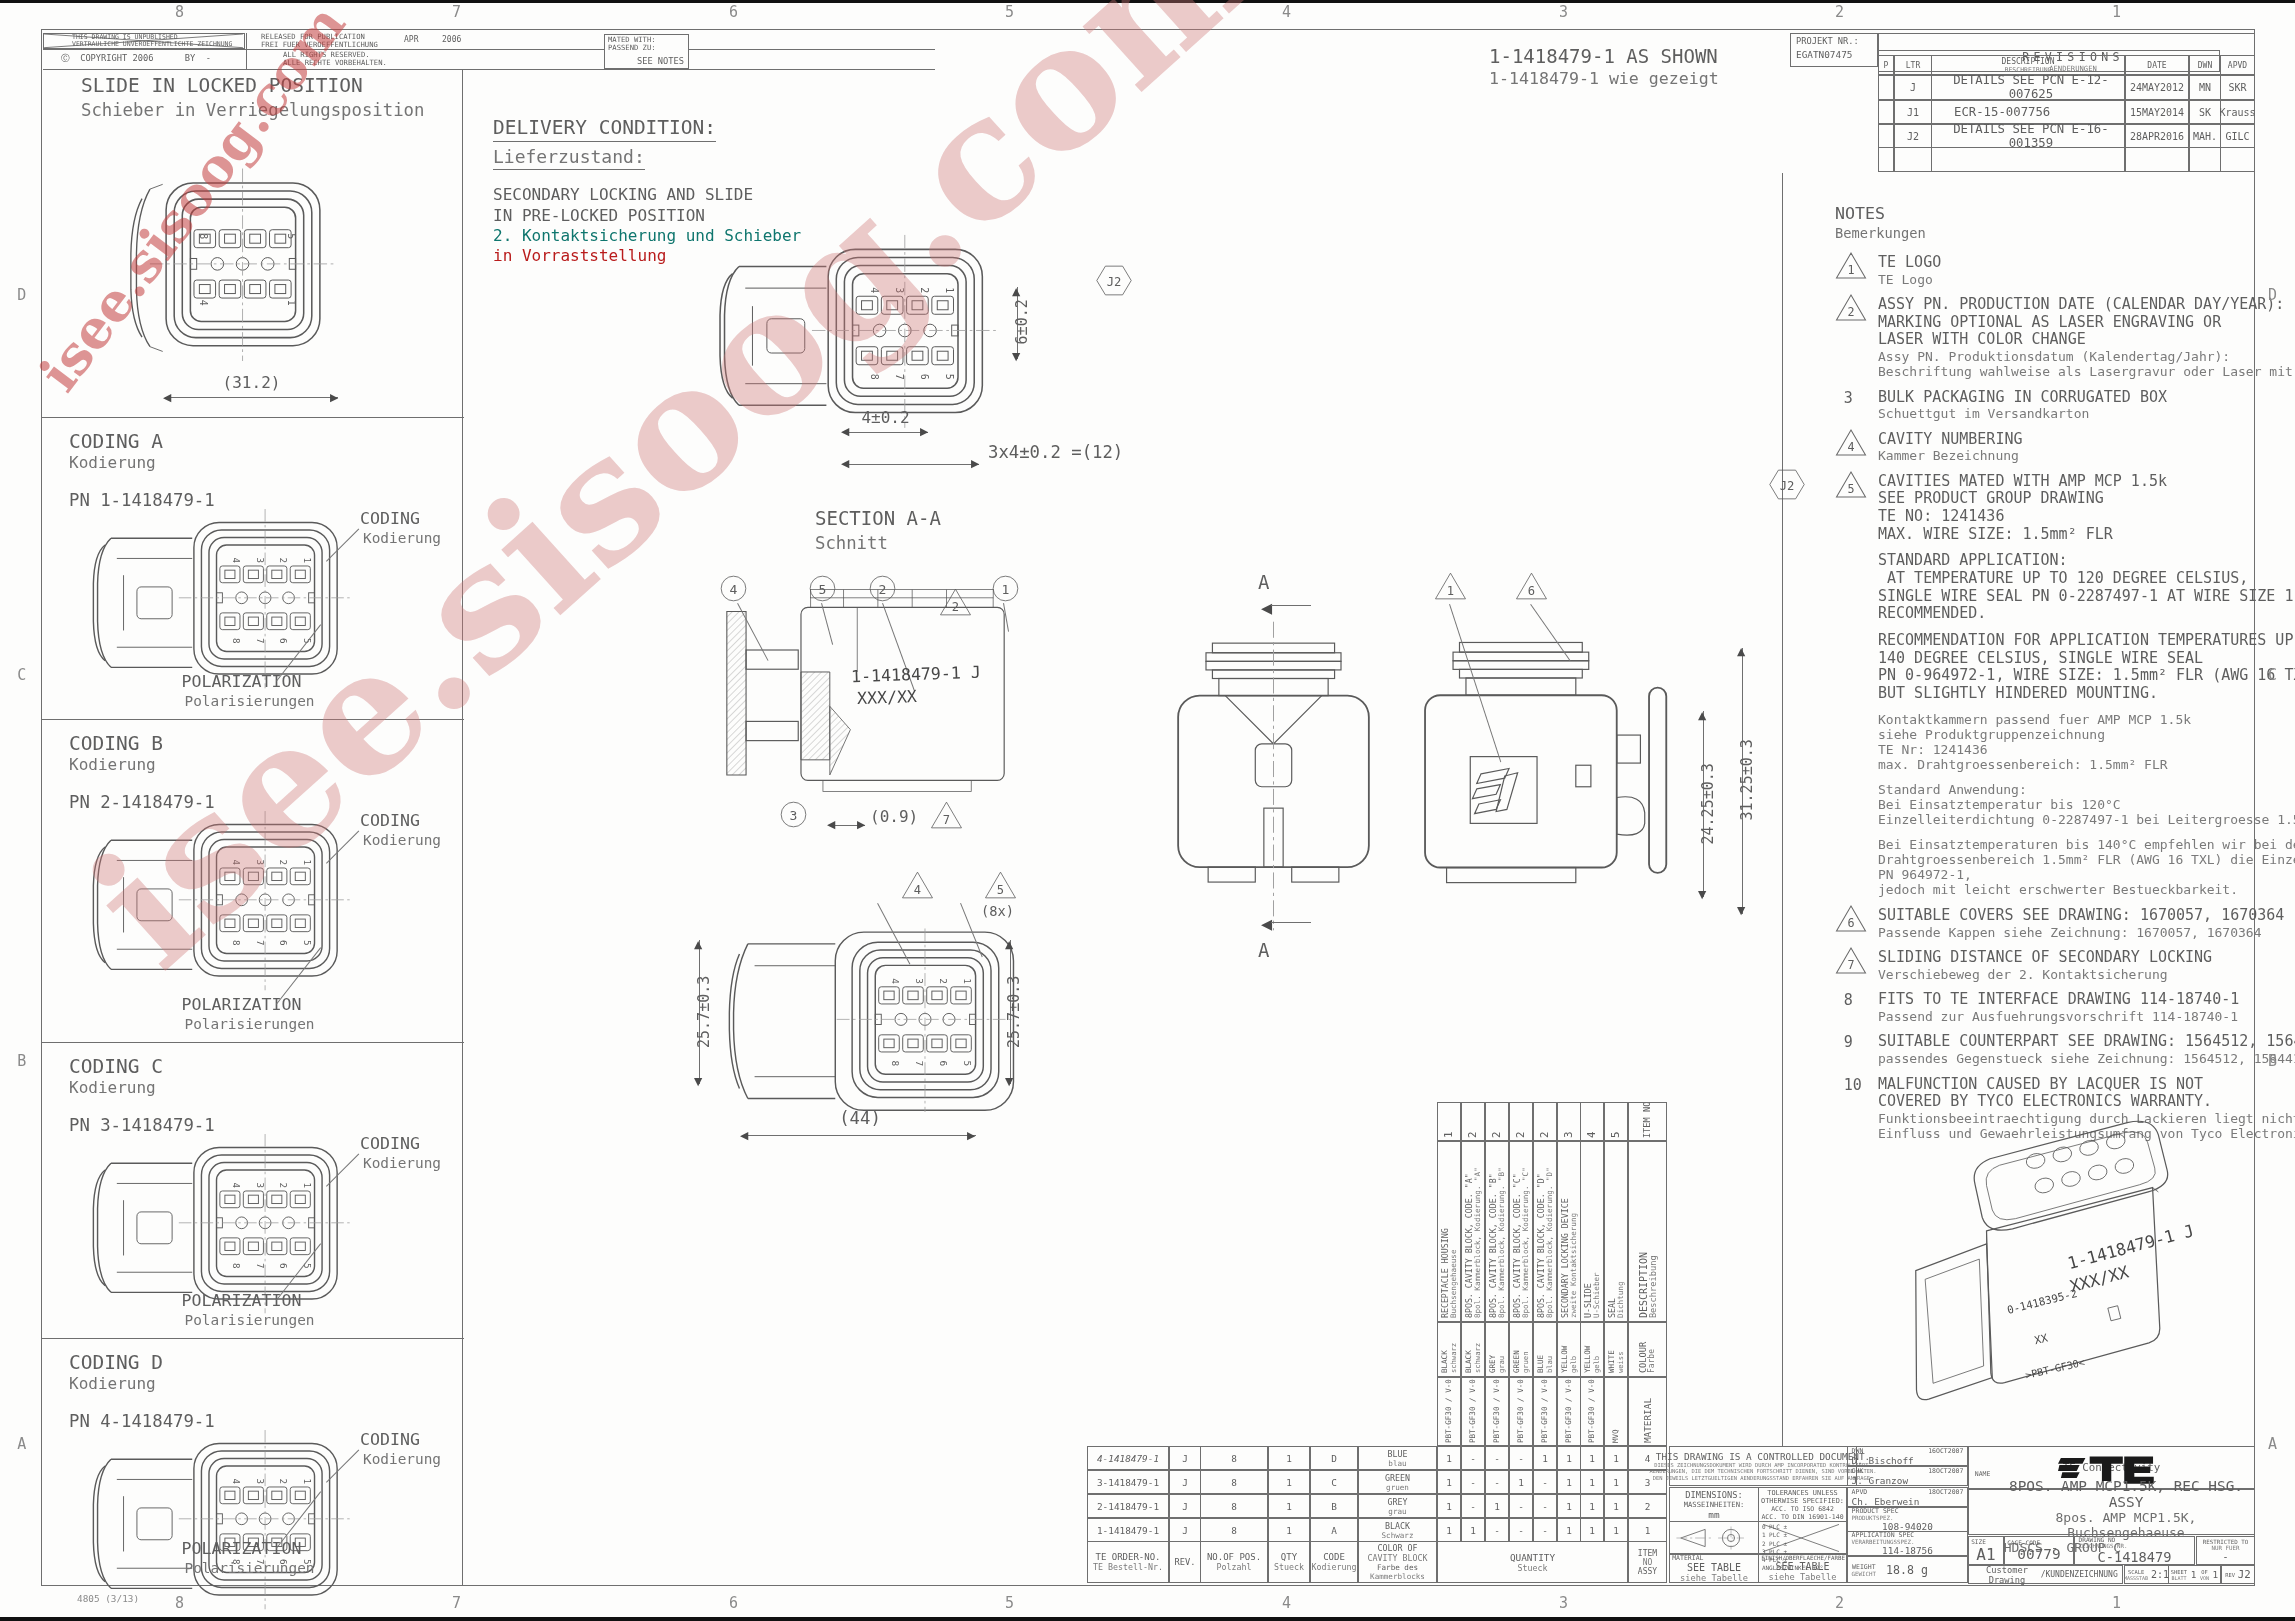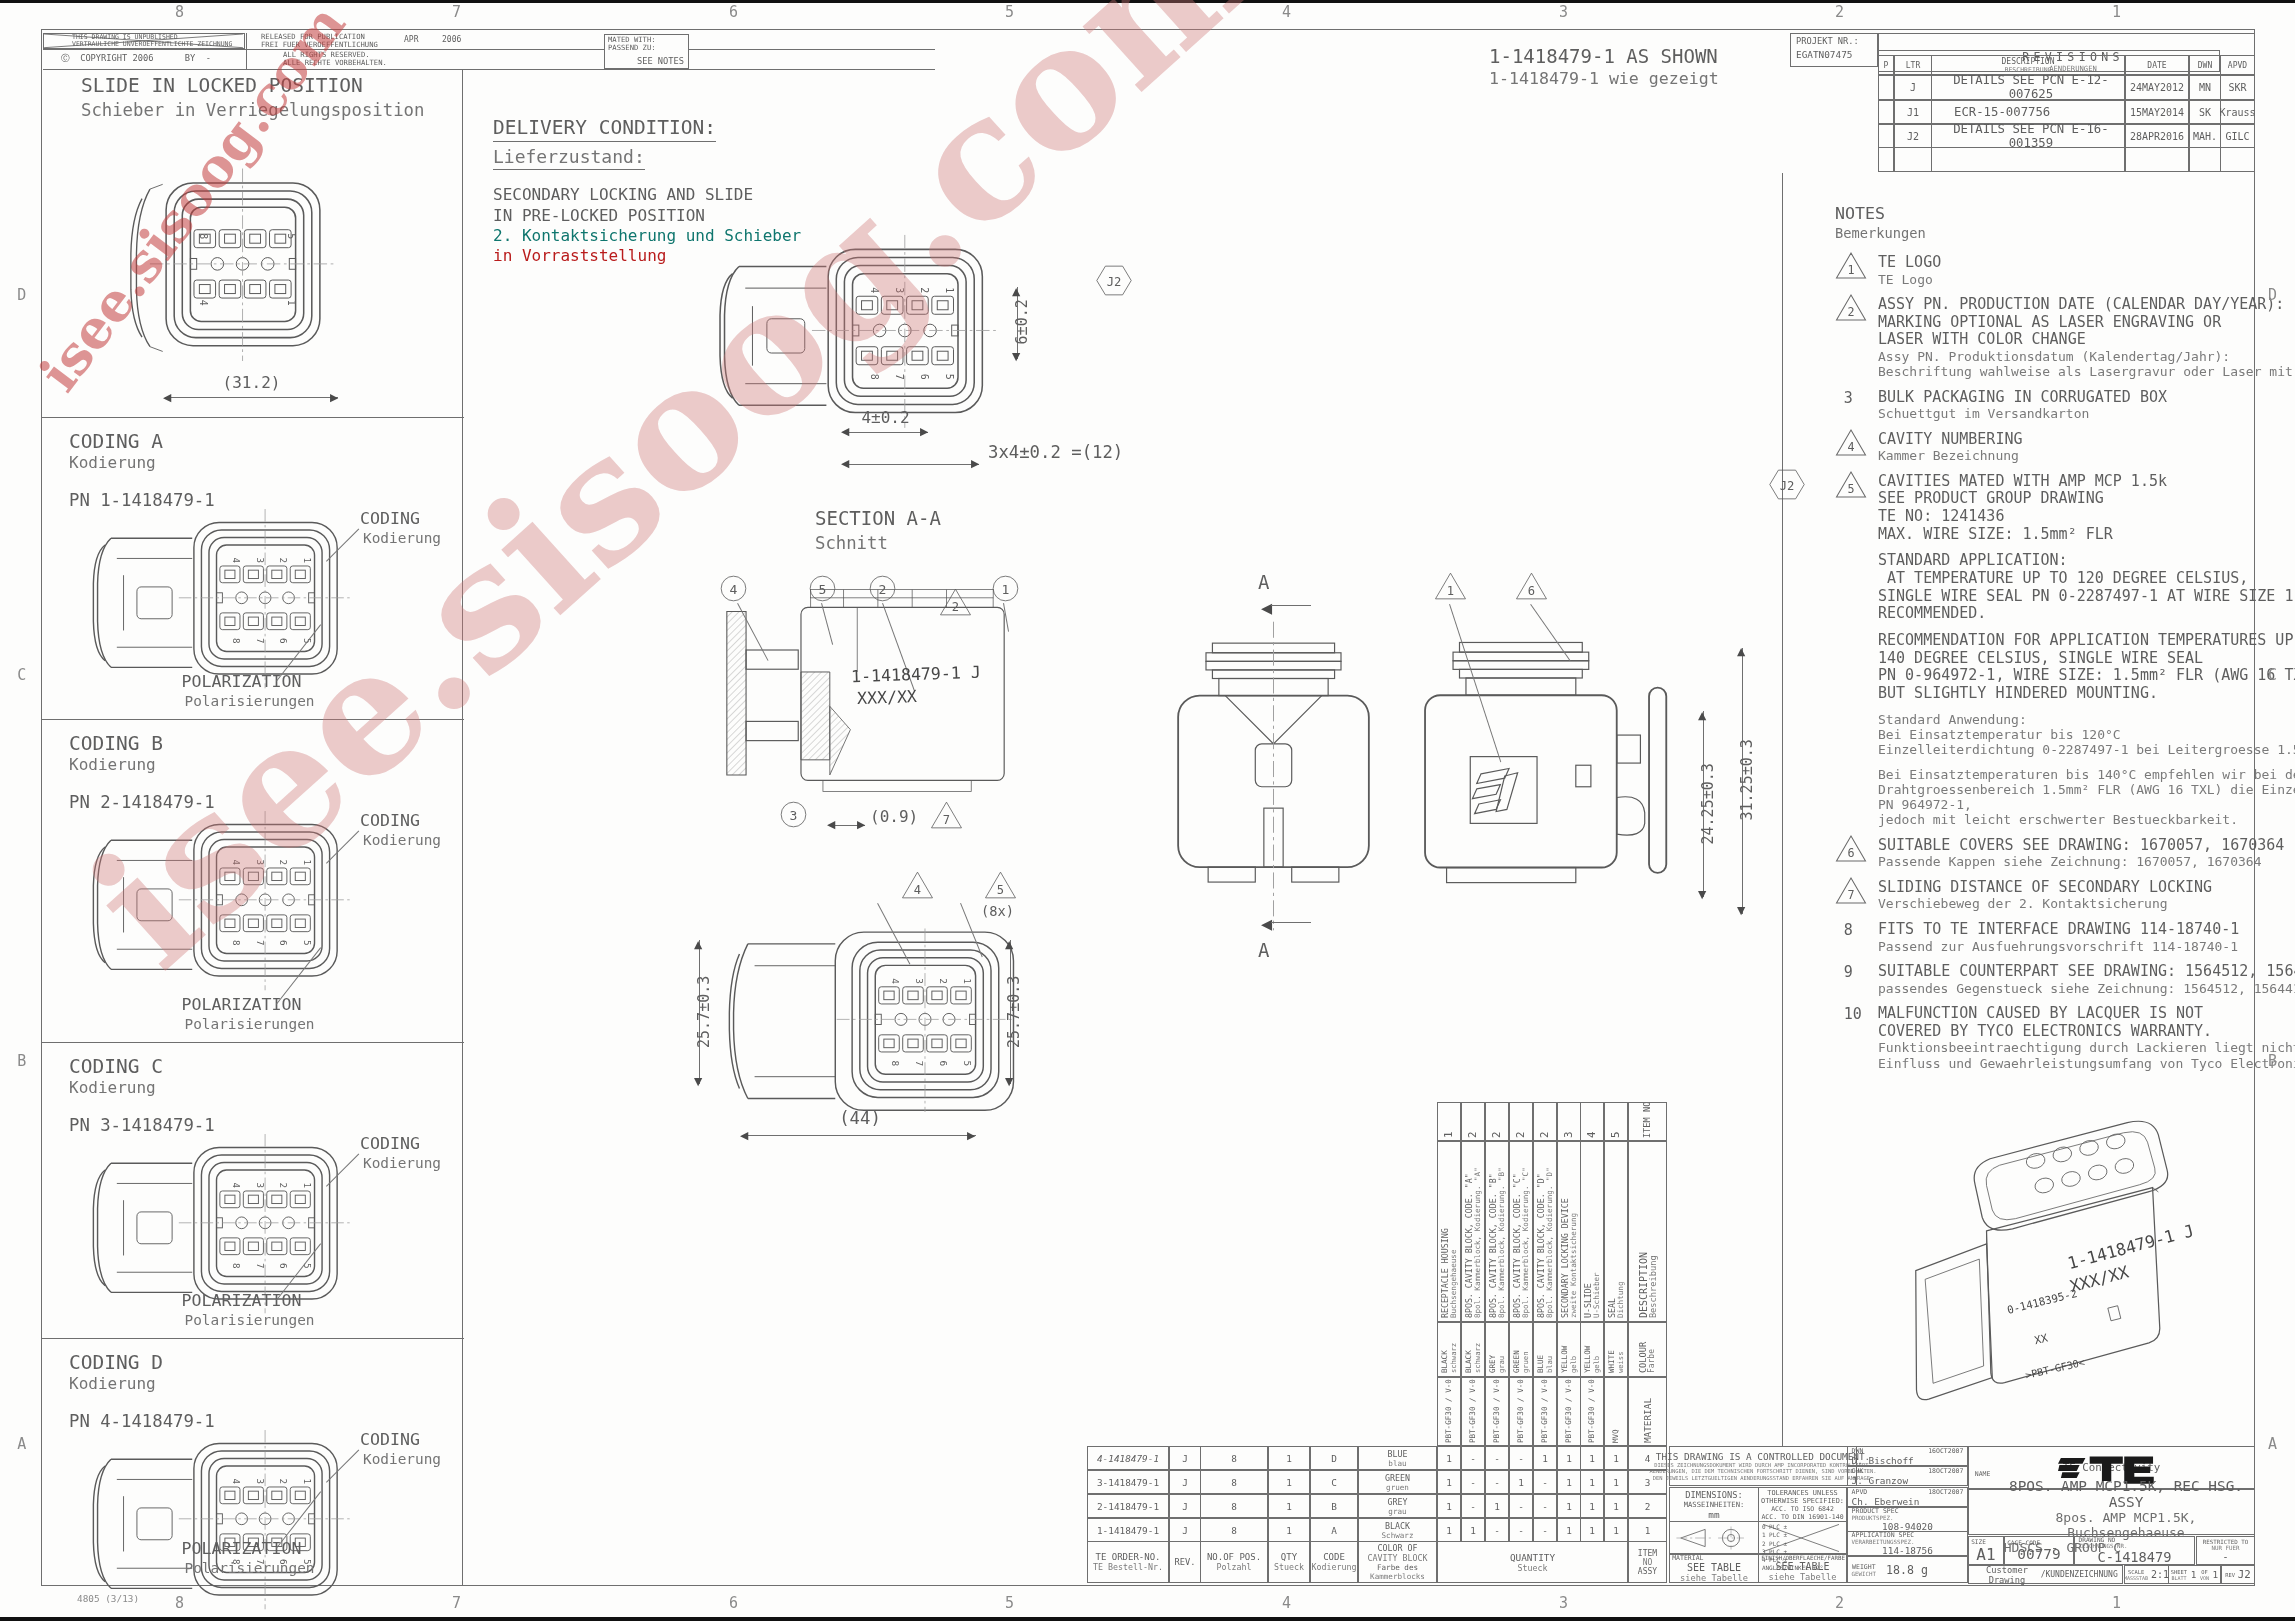--- a/index.html
+++ b/index.html
@@ -137,20 +137,26 @@
         <div style="font-size: 15px; color: rgb(94, 94, 94); line-height: 1.17; font-family: &quot;DejaVu Sans Mono&quot;, monospace; white-space: pre;">STANDARD APPLICATION:</div>
         <div style="font-size: 15px; color: rgb(94, 94, 94); line-height: 1.17; font-family: &quot;DejaVu Sans Mono&quot;, monospace; white-space: pre;"> AT TEMPERATURE UP TO 120 DEGREE CELSIUS,</div>
         <div style="font-size: 15px; color: rgb(94, 94, 94); line-height: 1.17; font-family: &quot;DejaVu Sans Mono&quot;, monospace; white-space: pre;">SINGLE WIRE SEAL PN 0-2287497-1 AT WIRE SIZE 1.5mm² FLR</div>
         <div style="font-size: 15px; color: rgb(94, 94, 94); line-height: 1.17; font-family: &quot;DejaVu Sans Mono&quot;, monospace; white-space: pre;">RECOMMENDED.</div>
       </div>
       <div style="position: relative; margin-bottom: 9.4px; padding-left: 43px;">
         <div style="font-size: 15px; color: rgb(94, 94, 94); line-height: 1.17; font-family: &quot;DejaVu Sans Mono&quot;, monospace; white-space: pre;">RECOMMENDATION FOR APPLICATION TEMPERATURES UP TO</div>
         <div style="font-size: 15px; color: rgb(94, 94, 94); line-height: 1.17; font-family: &quot;DejaVu Sans Mono&quot;, monospace; white-space: pre;">140 DEGREE CELSIUS, SINGLE WIRE SEAL</div>
         <div style="font-size: 15px; color: rgb(94, 94, 94); line-height: 1.17; font-family: &quot;DejaVu Sans Mono&quot;, monospace; white-space: pre;">PN 0-964972-1, WIRE SIZE: 1.5mm² FLR (AWG 16 TXL)</div>
         <div style="font-size: 15px; color: rgb(94, 94, 94); line-height: 1.17; font-family: &quot;DejaVu Sans Mono&quot;, monospace; white-space: pre;">BUT SLIGHTLY HINDERED MOUNTING.</div>
+      </div>
+      <div style="position: relative; margin-bottom: 9.4px; padding-left: 43px;">
+        <div style="font-size: 13px; color: rgb(122, 122, 122); line-height: 1.17; font-family: &quot;DejaVu Sans Mono&quot;, monospace; white-space: pre;">Kontaktkammern passend fuer AMP MCP 1.5k</div>
+        <div style="font-size: 13px; color: rgb(122, 122, 122); line-height: 1.17; font-family: &quot;DejaVu Sans Mono&quot;, monospace; white-space: pre;">siehe Produktgruppenzeichnung</div>
+        <div style="font-size: 13px; color: rgb(122, 122, 122); line-height: 1.17; font-family: &quot;DejaVu Sans Mono&quot;, monospace; white-space: pre;">TE Nr: 1241436</div>
+        <div style="font-size: 13px; color: rgb(122, 122, 122); line-height: 1.17; font-family: &quot;DejaVu Sans Mono&quot;, monospace; white-space: pre;">max. Drahtgroessenbereich: 1.5mm² FLR</div>
       </div>
       <div style="position: relative; margin-bottom: 9.4px; padding-left: 43px;">
         <div style="font-size: 13px; color: rgb(122, 122, 122); line-height: 1.17; font-family: &quot;DejaVu Sans Mono&quot;, monospace; white-space: pre;">Standard Anwendung:</div>
         <div style="font-size: 13px; color: rgb(122, 122, 122); line-height: 1.17; font-family: &quot;DejaVu Sans Mono&quot;, monospace; white-space: pre;">Bei Einsatztemperatur bis 120°C</div>
         <div style="font-size: 13px; color: rgb(122, 122, 122); line-height: 1.17; font-family: &quot;DejaVu Sans Mono&quot;, monospace; white-space: pre;">Einzelleiterdichtung 0-2287497-1 bei Leitergroesse 1.5mm² FLR empfohlen.</div>
       </div>
       <div style="position: relative; margin-bottom: 9.4px; padding-left: 43px;">
         <div style="font-size: 13px; color: rgb(122, 122, 122); line-height: 1.17; font-family: &quot;DejaVu Sans Mono&quot;, monospace; white-space: pre;">Bei Einsatztemperaturen bis 140°C empfehlen wir bei dem</div>
         <div style="font-size: 13px; color: rgb(122, 122, 122); line-height: 1.17; font-family: &quot;DejaVu Sans Mono&quot;, monospace; white-space: pre;">Drahtgroessenbereich 1.5mm² FLR (AWG 16 TXL) die Einzelleiterdichtung</div>
         <div style="font-size: 13px; color: rgb(122, 122, 122); line-height: 1.17; font-family: &quot;DejaVu Sans Mono&quot;, monospace; white-space: pre;">PN 964972-1,</div>

